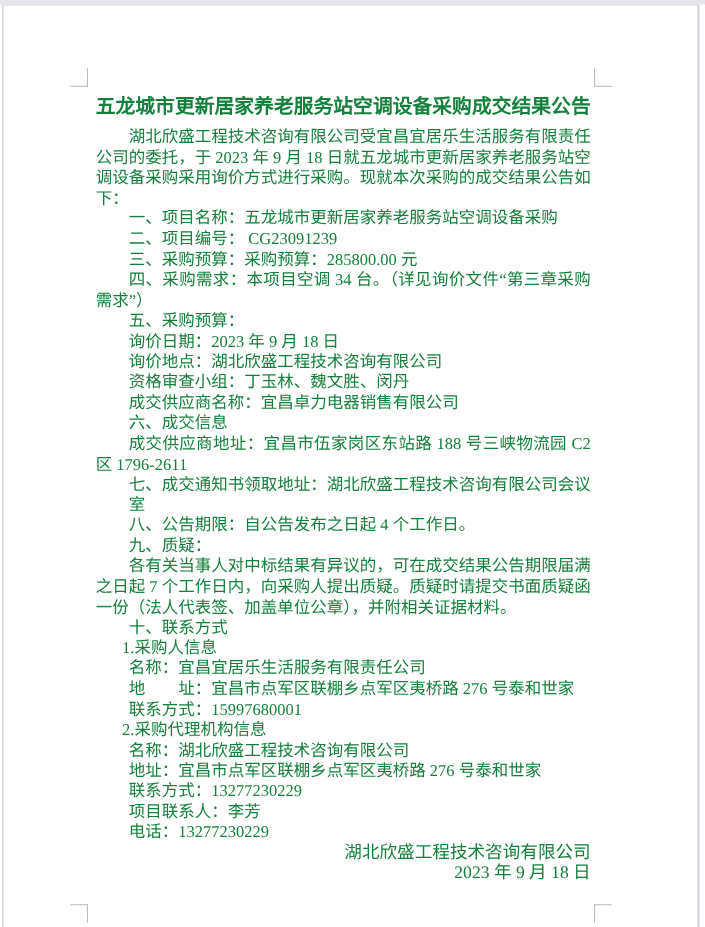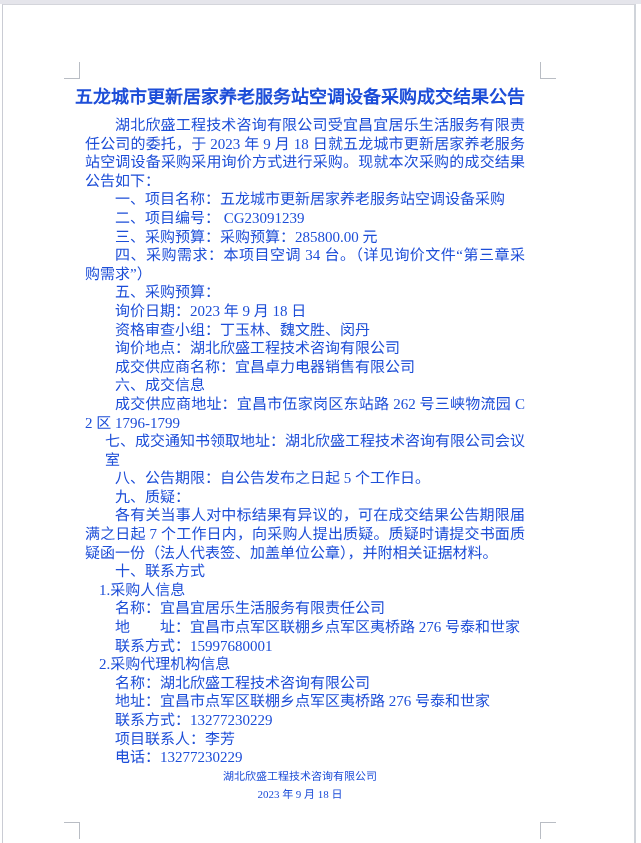--- a/index.html
+++ b/index.html
@@ -34,46 +34,46 @@
     width: 16px; height: 17px;
     box-sizing: border-box;
   }
   .crop.tl { left: 61px; top: 57px;  border-right: 1px solid #b9bdc4; border-bottom: 1px solid #b9bdc4; }
   .crop.tr { left: 537px; top: 57px; border-left: 1px solid #b9bdc4;  border-bottom: 1px solid #b9bdc4; }
   .crop.bl { left: 61px; top: 817px; border-right: 1px solid #b9bdc4; border-top: 1px solid #b9bdc4; }
   .crop.br { left: 537px; top: 817px; border-left: 1px solid #b9bdc4;  border-top: 1px solid #b9bdc4; }
 
   .doc-body {
     position: absolute;
-    left: 72px; top: 79px;
+    left: 84px; top: 79px;
     width: 450px;
-    color: #1d4ed8;
+    color: #15803d;
   }
   .doc-title {
     font-size: 18px;
     line-height: 26px;
     text-align: center;
     margin: 0 0 6px 0;
     white-space: nowrap;
   }
   .paras { font-size: 15px; }
   .para {
     margin: 0;
     font-size: 15px;
     line-height: 18.6px;
     text-align: justify;
     word-break: break-all;
   }
-  .para.normal { text-indent: 2em; margin-left: 10px; }
+  .para.normal { text-indent: 2em; }
   .para.small  { text-indent: 1.6em; }
   .para.hang   { padding-left: 2em; text-indent: 0; }
   .signature {
-    font-size: 11px;
+    font-size: 16px;
     line-height: 18.6px;
-    text-align: center;
+    text-align: right;
   }
   .signature div { white-space: nowrap; }
 </style>
 </head>
 <body>
 
 <div class="top-strip"></div>
 
 <div class="page">
   <div class="crop tl"></div>
@@ -85,27 +85,27 @@
     <h1 class="doc-title">五龙城市更新居家养老服务站空调设备采购成交结果公告</h1>
 
     <div class="paras">
         <p class="para normal">湖北欣盛工程技术咨询有限公司受宜昌宜居乐生活服务有限责任公司的委托，于 2023 年 9 月 18 日就五龙城市更新居家养老服务站空调设备采购采用询价方式进行采购。现就本次采购的成交结果公告如下：</p>
         <p class="para normal">一、项目名称：五龙城市更新居家养老服务站空调设备采购</p>
         <p class="para normal">二、项目编号： CG23091239</p>
         <p class="para normal">三、采购预算：采购预算：285800.00 元</p>
         <p class="para normal">四、采购需求：本项目空调 34 台。（详见询价文件“第三章采购需求”）</p>
         <p class="para normal">五、采购预算：</p>
         <p class="para normal">询价日期：2023 年 9 月 18 日</p>
+        <p class="para normal">询价地点：湖北欣盛工程技术咨询有限公司</p>
         <p class="para normal">资格审查小组：丁玉林、魏文胜、闵丹</p>
-        <p class="para normal">询价地点：湖北欣盛工程技术咨询有限公司</p>
         <p class="para normal">成交供应商名称：宜昌卓力电器销售有限公司</p>
         <p class="para normal">六、成交信息</p>
-        <p class="para normal">成交供应商地址：宜昌市伍家岗区东站路 262 号三峡物流园 C2 区 1796-1799</p>
+        <p class="para normal">成交供应商地址：宜昌市伍家岗区东站路 188 号三峡物流园 C2 区 1796-2611</p>
         <p class="para hang">七、成交通知书领取地址：湖北欣盛工程技术咨询有限公司会议室</p>
-        <p class="para normal">八、公告期限：自公告发布之日起 5 个工作日。</p>
+        <p class="para normal">八、公告期限：自公告发布之日起 4 个工作日。</p>
         <p class="para normal">九、质疑：</p>
         <p class="para normal">各有关当事人对中标结果有异议的，可在成交结果公告期限届满之日起 7 个工作日内，向采购人提出质疑。质疑时请提交书面质疑函一份（法人代表签、加盖单位公章），并附相关证据材料。</p>
         <p class="para normal">十、联系方式</p>
         <p class="para small">1.采购人信息</p>
         <p class="para normal">名称：宜昌宜居乐生活服务有限责任公司</p>
         <p class="para normal">地　　址：宜昌市点军区联棚乡点军区夷桥路 276 号泰和世家</p>
         <p class="para normal">联系方式：15997680001</p>
         <p class="para small">2.采购代理机构信息</p>
         <p class="para normal">名称：湖北欣盛工程技术咨询有限公司</p>
         <p class="para normal">地址：宜昌市点军区联棚乡点军区夷桥路 276 号泰和世家</p>

